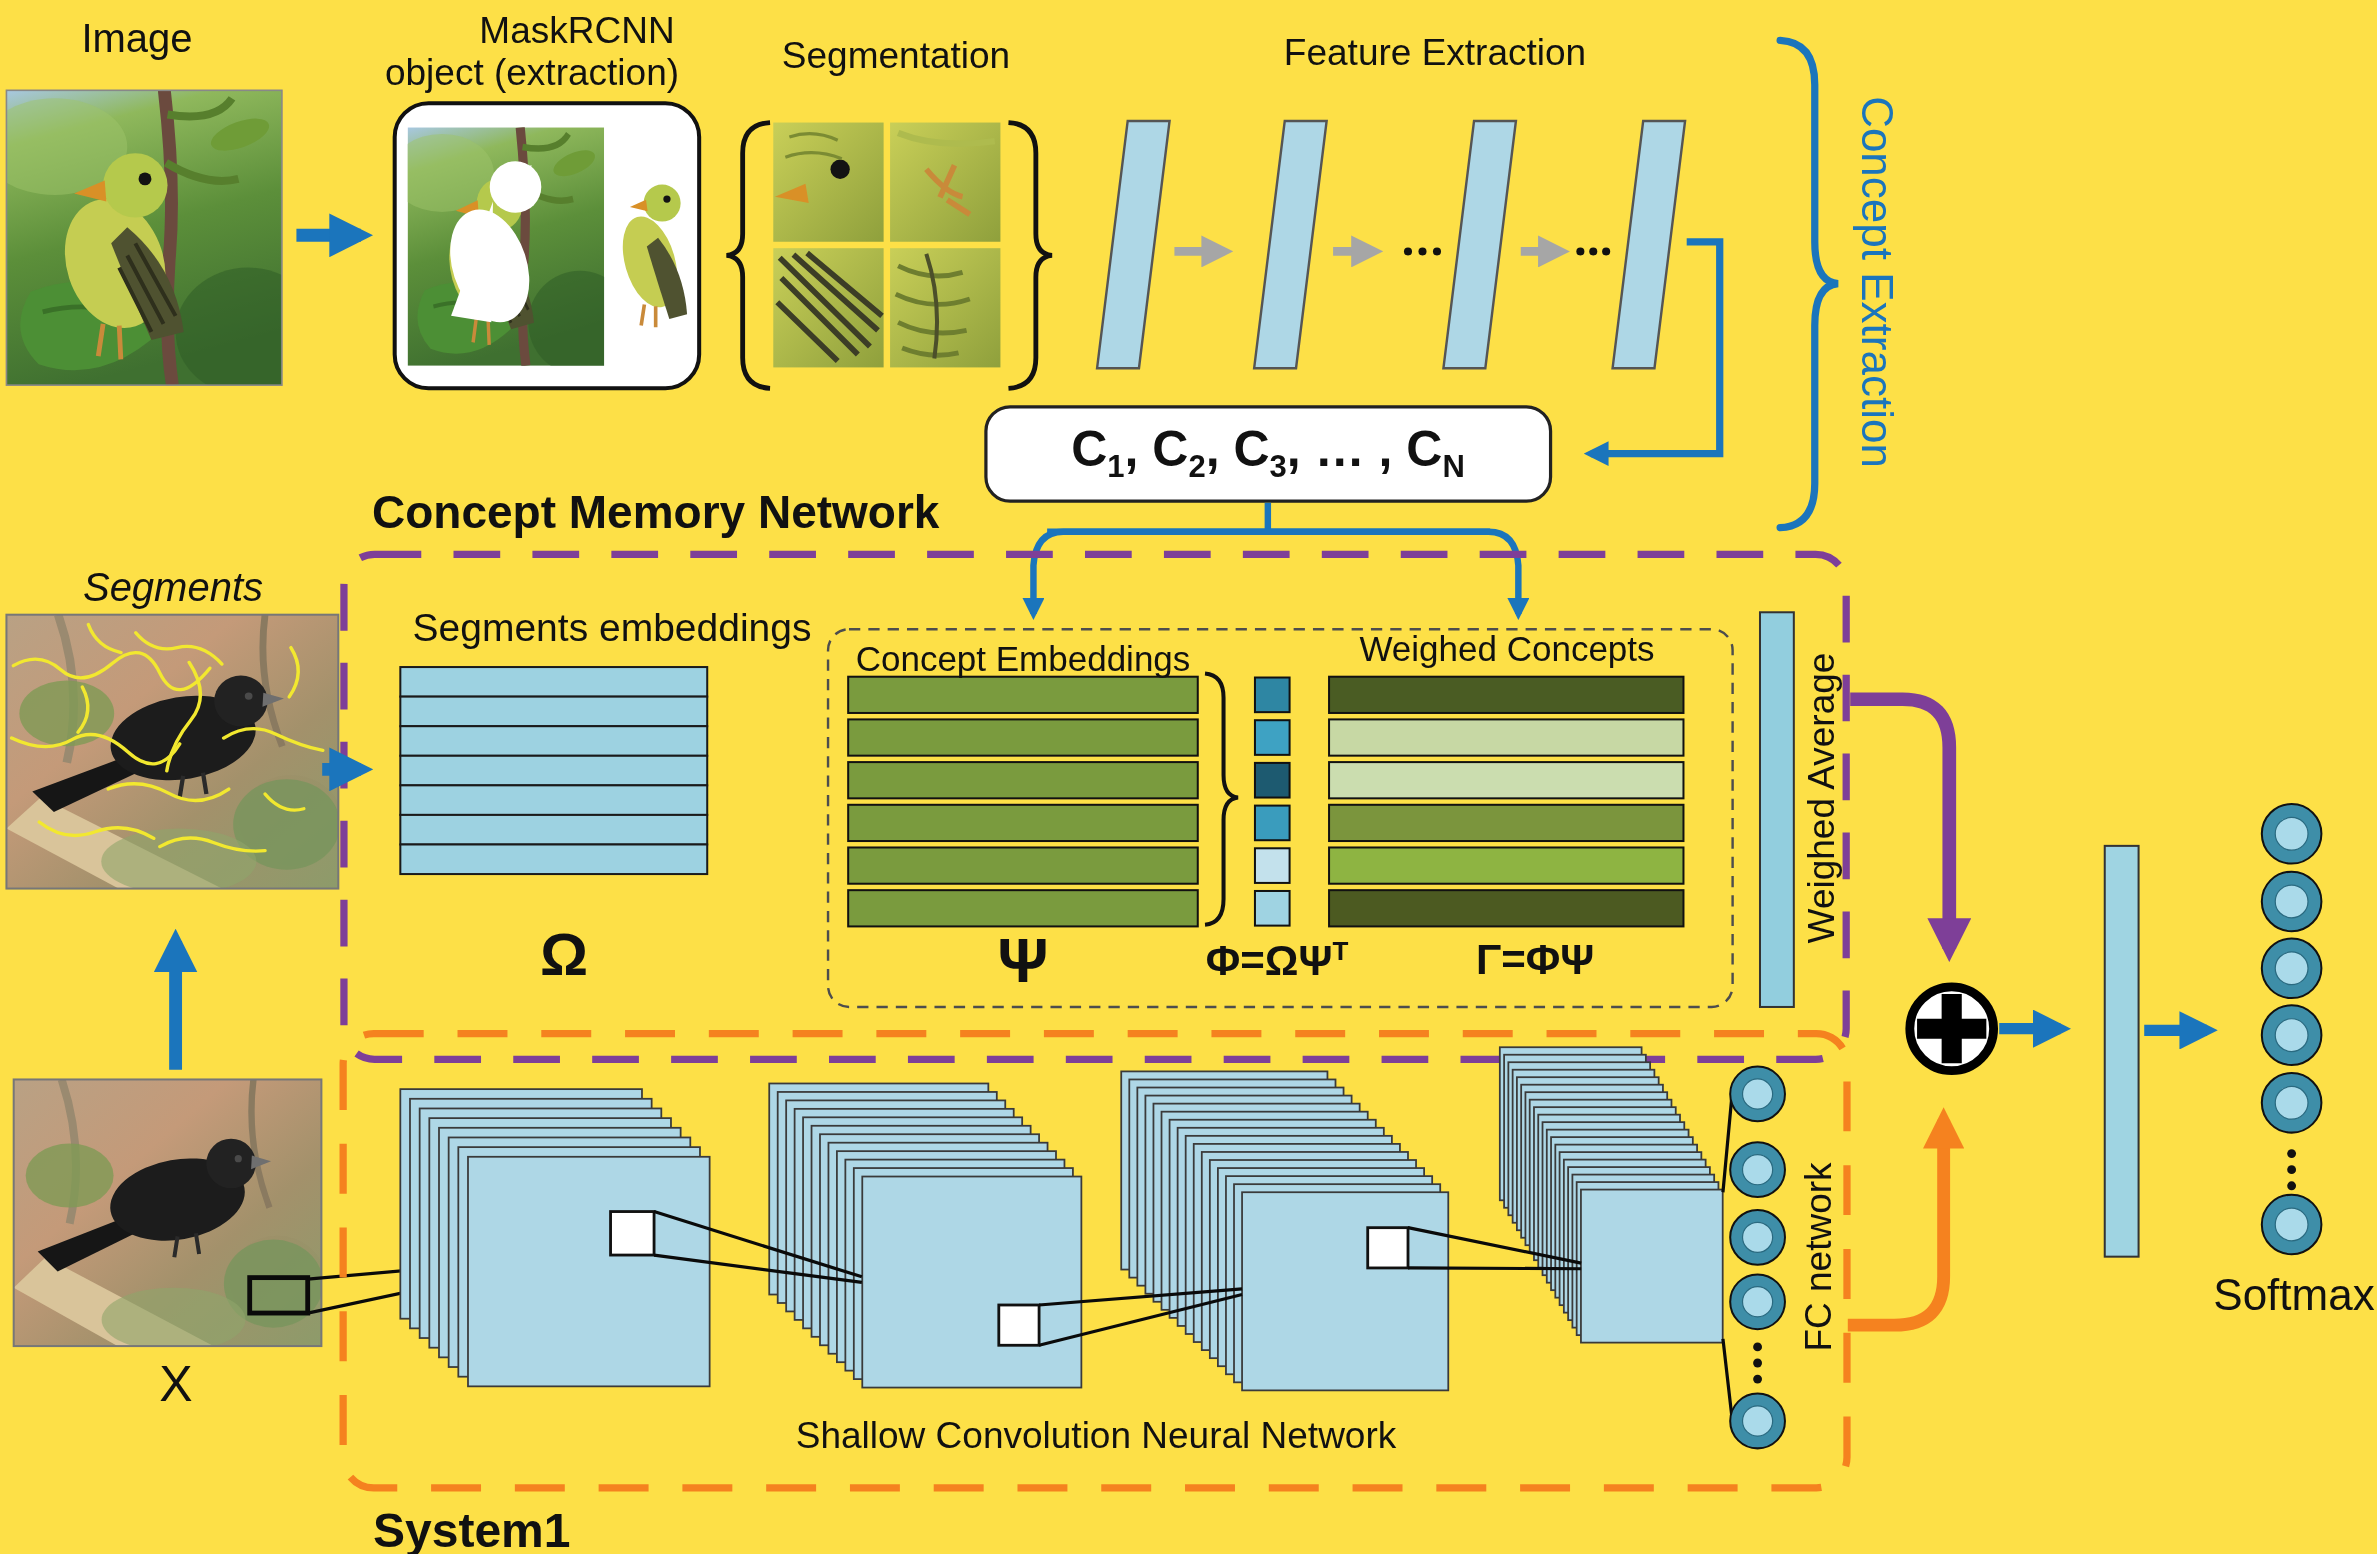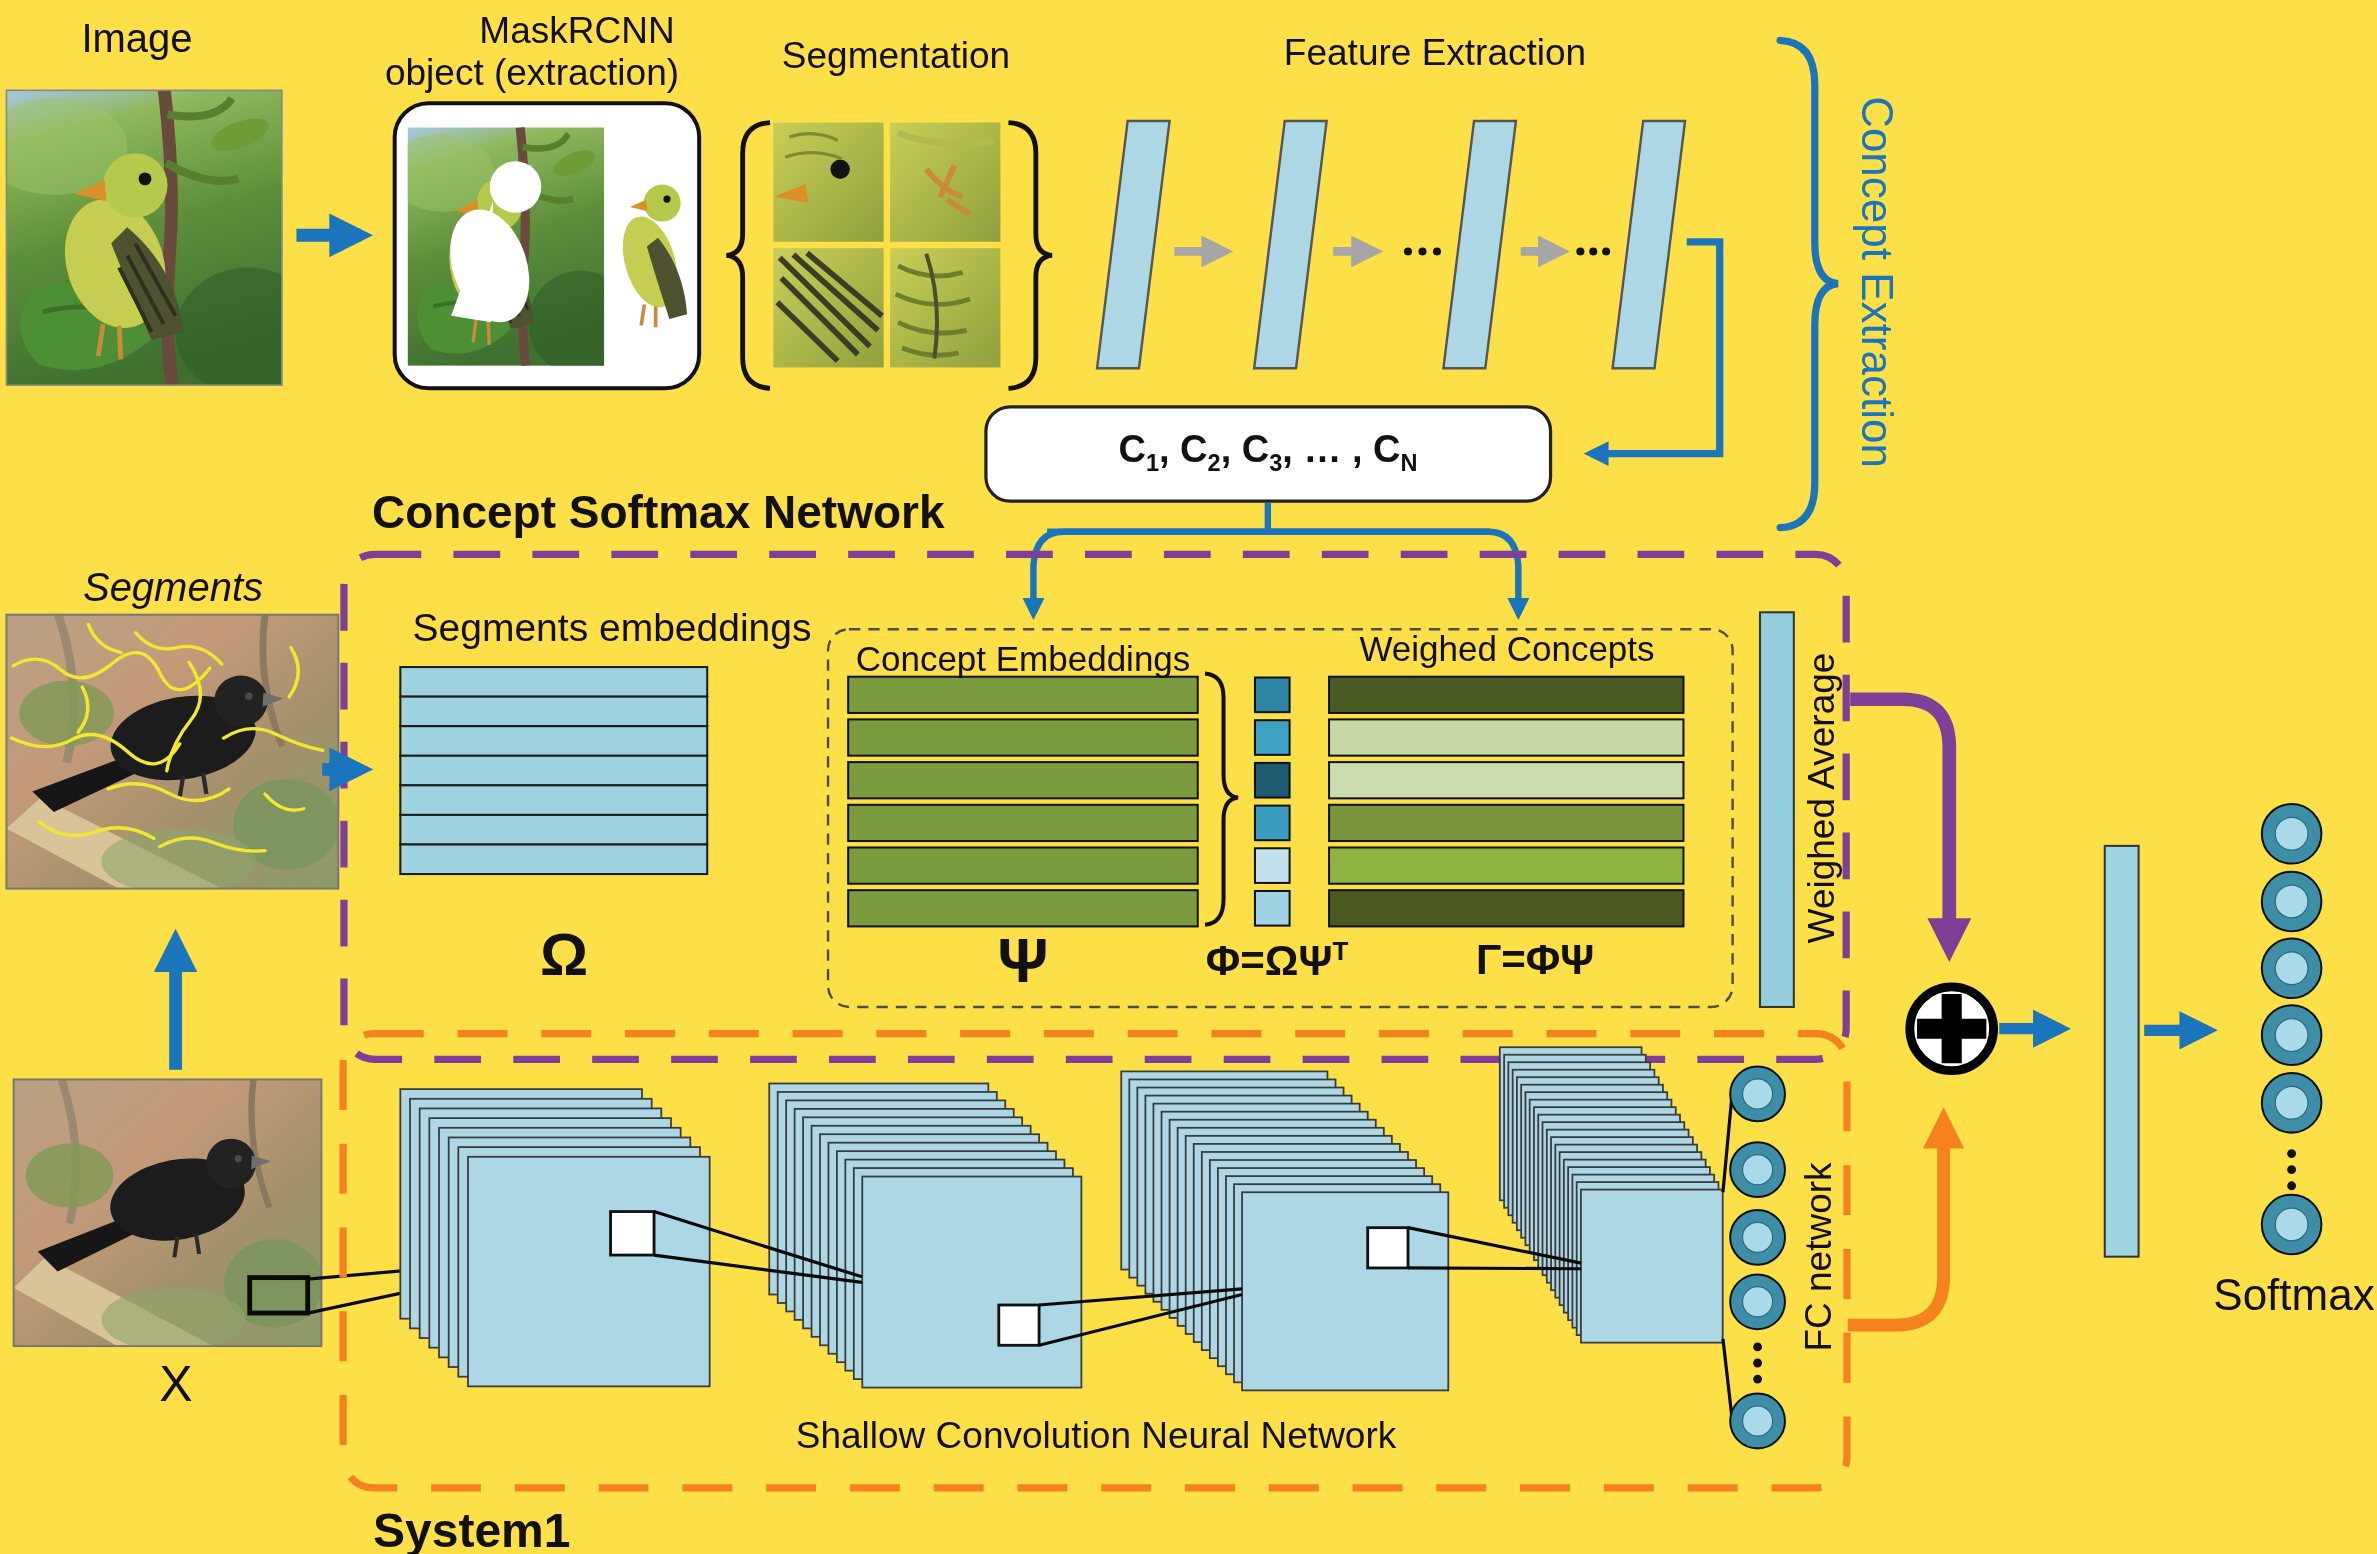--- a/index.html
+++ b/index.html
@@ -350,23 +350,23 @@
         <circle cx="2845" cy="1472" r="5.5" fill="#111"></circle>
   </g>
 </svg>
 
 <div class="lbl" style="left:137px;top:39px;font-size:40px;">Image</div>
 <div class="lbl" style="left:532px;top:31px;font-size:37px;margin-left:45px;">MaskRCNN</div>
 <div class="lbl" style="left:532px;top:73px;font-size:37px;">object (extraction)</div>
 <div class="lbl" style="left:896px;top:56px;font-size:37px;">Segmentation</div>
 <div class="lbl" style="left:1435px;top:53px;font-size:37px;">Feature Extraction</div>
 <div class="lbl blue rot90" style="left:1877px;top:282px;font-size:44px;">Concept Extraction</div>
-<div class="lbl bold" style="left:1268px;top:453px;font-size:38px;" id="concepts-box-label">C<sub>1</sub>, C<sub>2</sub>, C<sub>3</sub>, … , C<sub>N</sub></div>
-
-<div class="lbl bold leftal" style="left:372px;top:488px;font-size:46px;">Concept Softmax Network</div>
+<div class="lbl bold" style="left:1268px;top:453px;font-size:50px;" id="concepts-box-label">C<sub>1</sub>, C<sub>2</sub>, C<sub>3</sub>, … , C<sub>N</sub></div>
+
+<div class="lbl bold leftal" style="left:372px;top:488px;font-size:46px;">Concept Memory Network</div>
 <div class="lbl" style="left:612px;top:628px;font-size:39px;">Segments embeddings</div>
 <div class="lbl bold" style="left:564px;top:955px;font-size:60px;">Ω</div>
 <div class="lbl" style="left:1023px;top:659px;font-size:35px;">Concept Embeddings</div>
 <div class="lbl bold" style="left:1023px;top:960px;font-size:63px;">Ψ</div>
 <div class="lbl bold" style="left:1277px;top:960px;font-size:42px;" id="phi-label">Φ=ΩΨ<sup>T</sup></div>
 <div class="lbl" style="left:1507px;top:649px;font-size:35px;">Weighed Concepts</div>
 <div class="lbl bold" style="left:1535px;top:960px;font-size:42px;">Γ=ΦΨ</div>
 <div class="lbl rotm90" style="left:1822px;top:798px;font-size:37px;">Weighed Average</div>
 
 <div class="lbl" style="left:173px;top:588px;font-size:40px;font-style:italic;">Segments</div>

